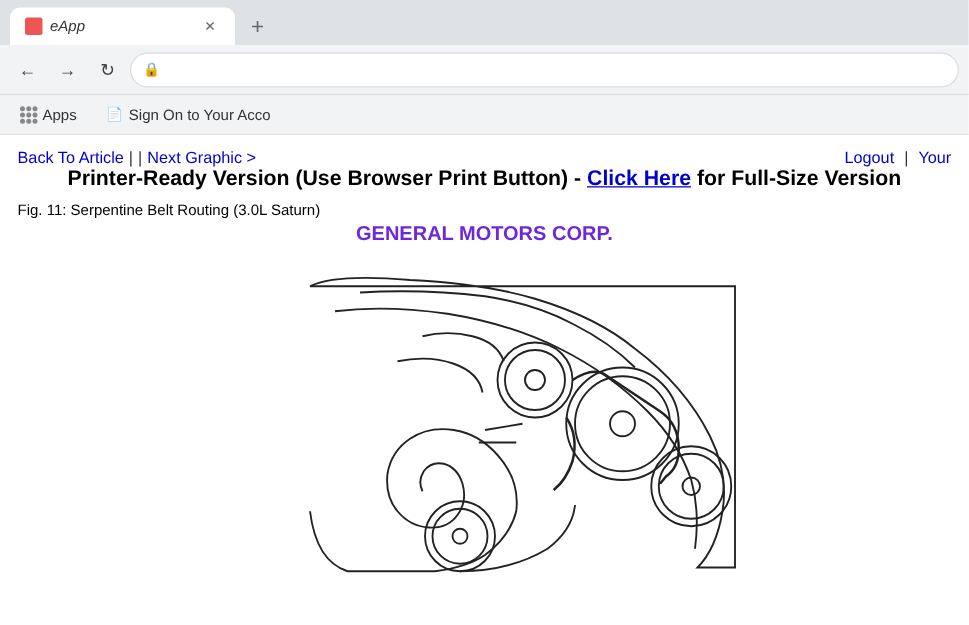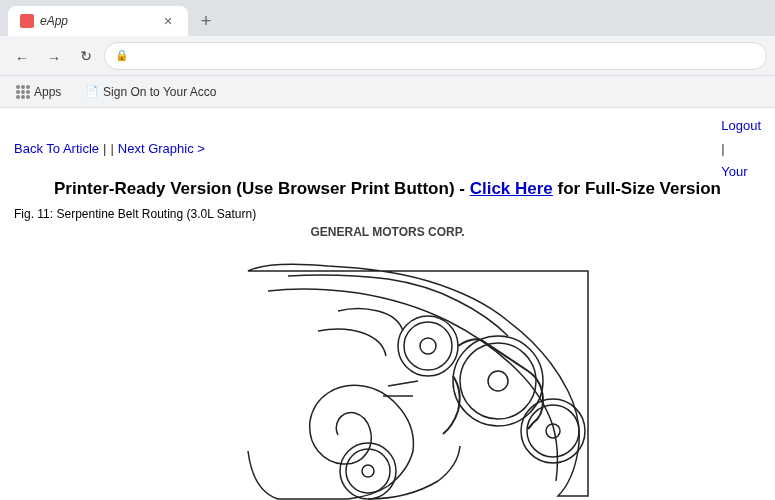--- a/index.html
+++ b/index.html
@@ -109,44 +109,44 @@
     }
 
     .nav-links {
       display: flex;
       align-items: center;
       justify-content: space-between;
       margin-bottom: 0;
       font-size: 13px;
     }
     .nav-links-left { display: flex; gap: 4px; align-items: center; }
-    .nav-links-right { display: flex; gap: 8px; flex-direction: column; }
+    .nav-links-right { display: flex; gap: 8px; }
     .nav-link {
       color: #00c; text-decoration: none; font-size: 13px; cursor: pointer;
     }
     .nav-sep { color: #333; }
 
     .page-description {
       font-size: 17px;
       color: #000;
       margin-bottom: 8px;
       text-align: center;
     }
     .click-here { color: #00c; font-weight: bold; text-decoration: underline; cursor: pointer; }
     .fig-caption {
       text-align: left;
       font-size: 12px;
       color: #000;
       margin-bottom: 4px;
     }
     .fig-corp {
       text-align: center;
-      font-size: 12px;
+      font-size: 16px;
       font-weight: bold;
-      color: #404040;
+      color: #6d28d9;
       margin-bottom: 12px;
     }
 
     
     .diagram-area {
       display: flex;
       justify-content: center;
       align-items: flex-start;
       margin-top: 10px;
     }

